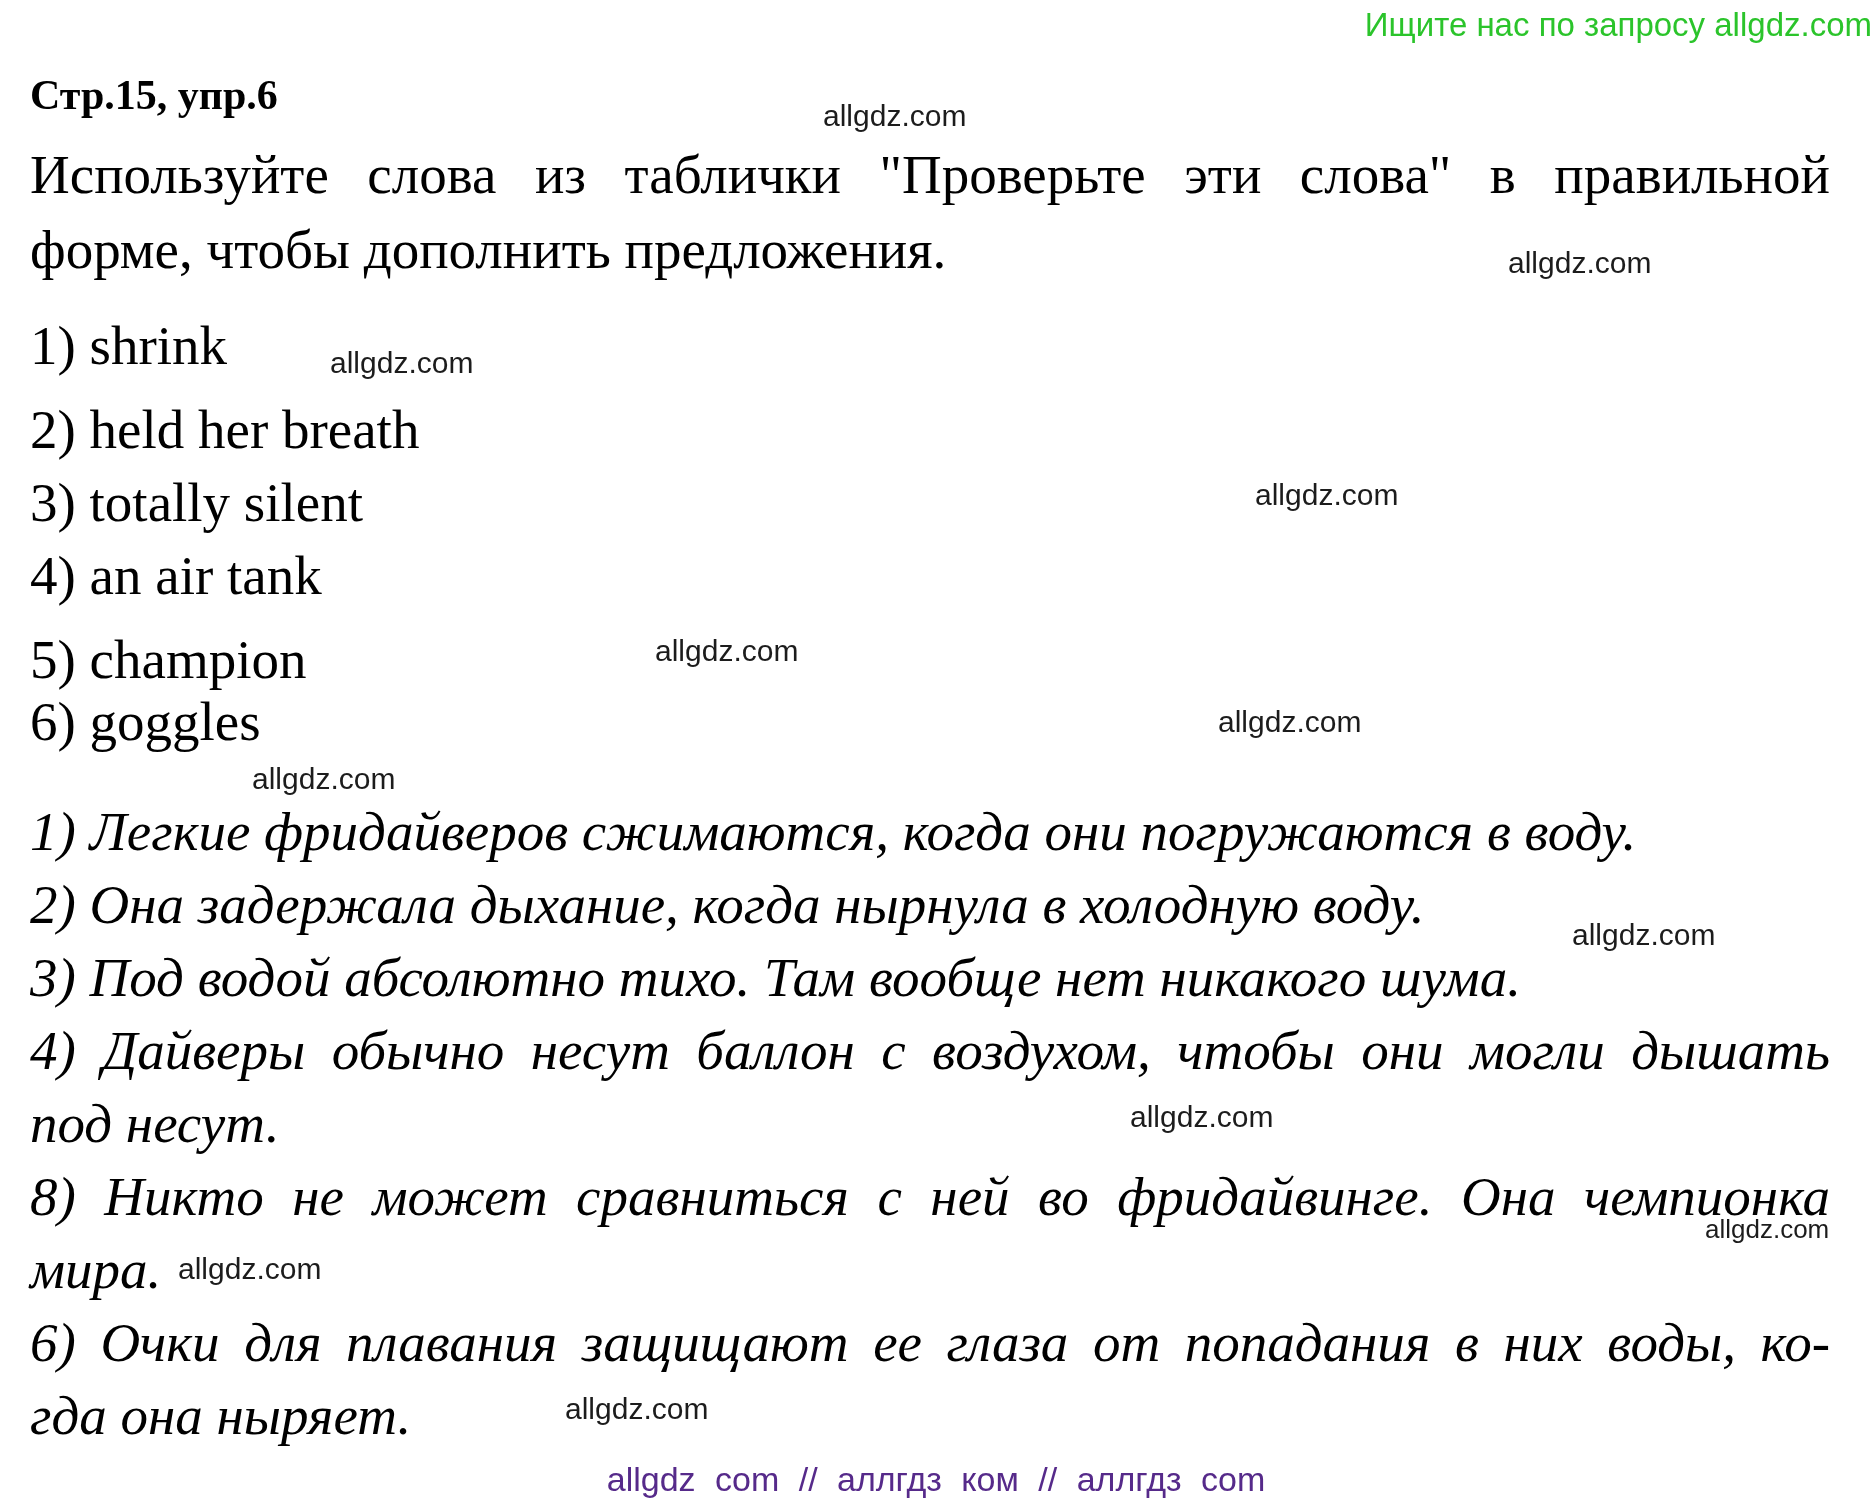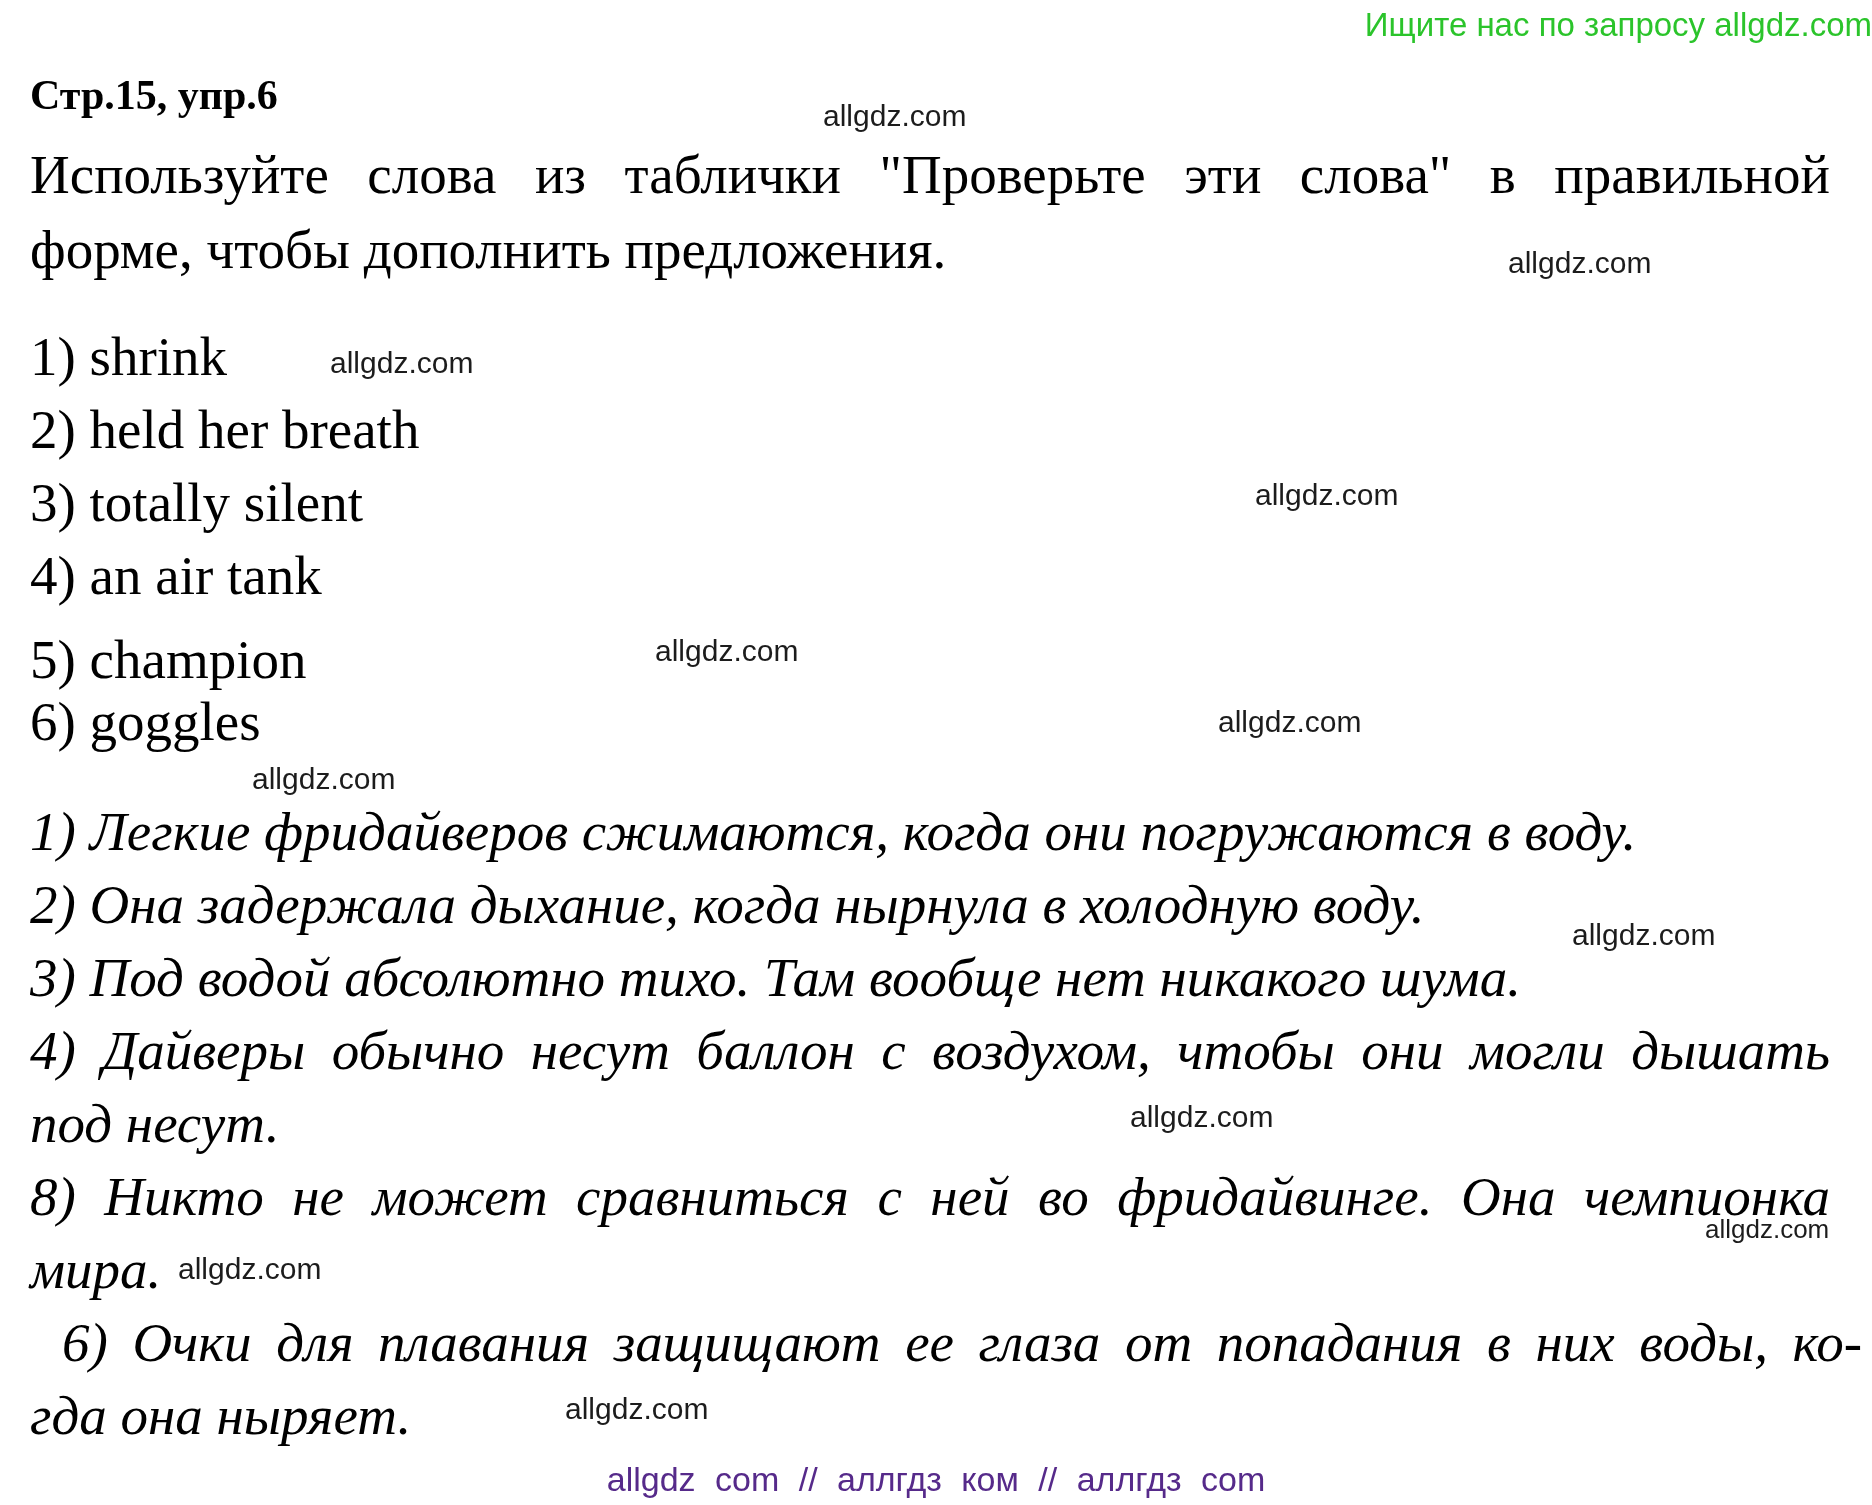--- a/index.html
+++ b/index.html
@@ -80,35 +80,35 @@
 
 <div class="page">
 
   <div class="banner">Ищите нас по запросу allgdz.com</div>
 
   <h1 class="heading">Стр.15, упр.6</h1>
 
   <div class="tline jfull" style="top:143px;">Используйте слова из таблички "Проверьте эти слова" в правильной</div>
   <div class="tline" style="top:218px;">форме, чтобы дополнить предложения.</div>
 
-  <div class="tline" style="top:325px;">1) shrink</div>
+  <div class="tline" style="top:314px;">1) shrink</div>
   <div class="tline" style="top:398px;">2) held her breath</div>
   <div class="tline" style="top:471px;">3) totally silent</div>
   <div class="tline" style="top:544px;">4) an air tank</div>
   <div class="tline" style="top:617px;margin-top:11px;">5) champion</div>
   <div class="tline" style="top:690px;">6) goggles</div>
 
   <div class="tline ital" style="top:800px;">1) Легкие фридайверов сжимаются, когда они погружаются в воду.</div>
   <div class="tline ital" style="top:873px;">2) Она задержала дыхание, когда нырнула в холодную воду.</div>
   <div class="tline ital" style="top:946px;">3) Под водой абсолютно тихо. Там вообще нет никакого шума.</div>
   <div class="tline ital jfull" style="top:1019px;">4) Дайверы обычно несут баллон с воздухом, чтобы они могли дышать</div>
   <div class="tline ital" style="top:1092px;">под несут.</div>
   <div class="tline ital jfull" style="top:1165px;">8) Никто не может сравниться с ней во фридайвинге. Она чемпионка</div>
   <div class="tline ital" style="top:1238px;">мира.</div>
-  <div class="tline ital jfull" style="top:1311px;margin-left:32px;">6) Очки для плавания защищают ее глаза от попадания в них воды, ко-</div>
+  <div class="tline ital jfull" style="top:1311px;">6) Очки для плавания защищают ее глаза от попадания в них воды, ко-</div>
   <div class="tline ital" style="top:1384px;">гда она ныряет.</div>
 
   <span class="wm" style="left:823px; top:99px;">allgdz.com</span>
   <span class="wm" style="left:1508px; top:246px;">allgdz.com</span>
   <span class="wm" style="left:330px; top:346px;">allgdz.com</span>
   <span class="wm" style="left:1255px; top:478px;">allgdz.com</span>
   <span class="wm" style="left:655px; top:634px;">allgdz.com</span>
   <span class="wm" style="left:1218px; top:705px;">allgdz.com</span>
   <span class="wm" style="left:252px; top:762px;">allgdz.com</span>
   <span class="wm" style="left:1572px; top:918px;">allgdz.com</span>

